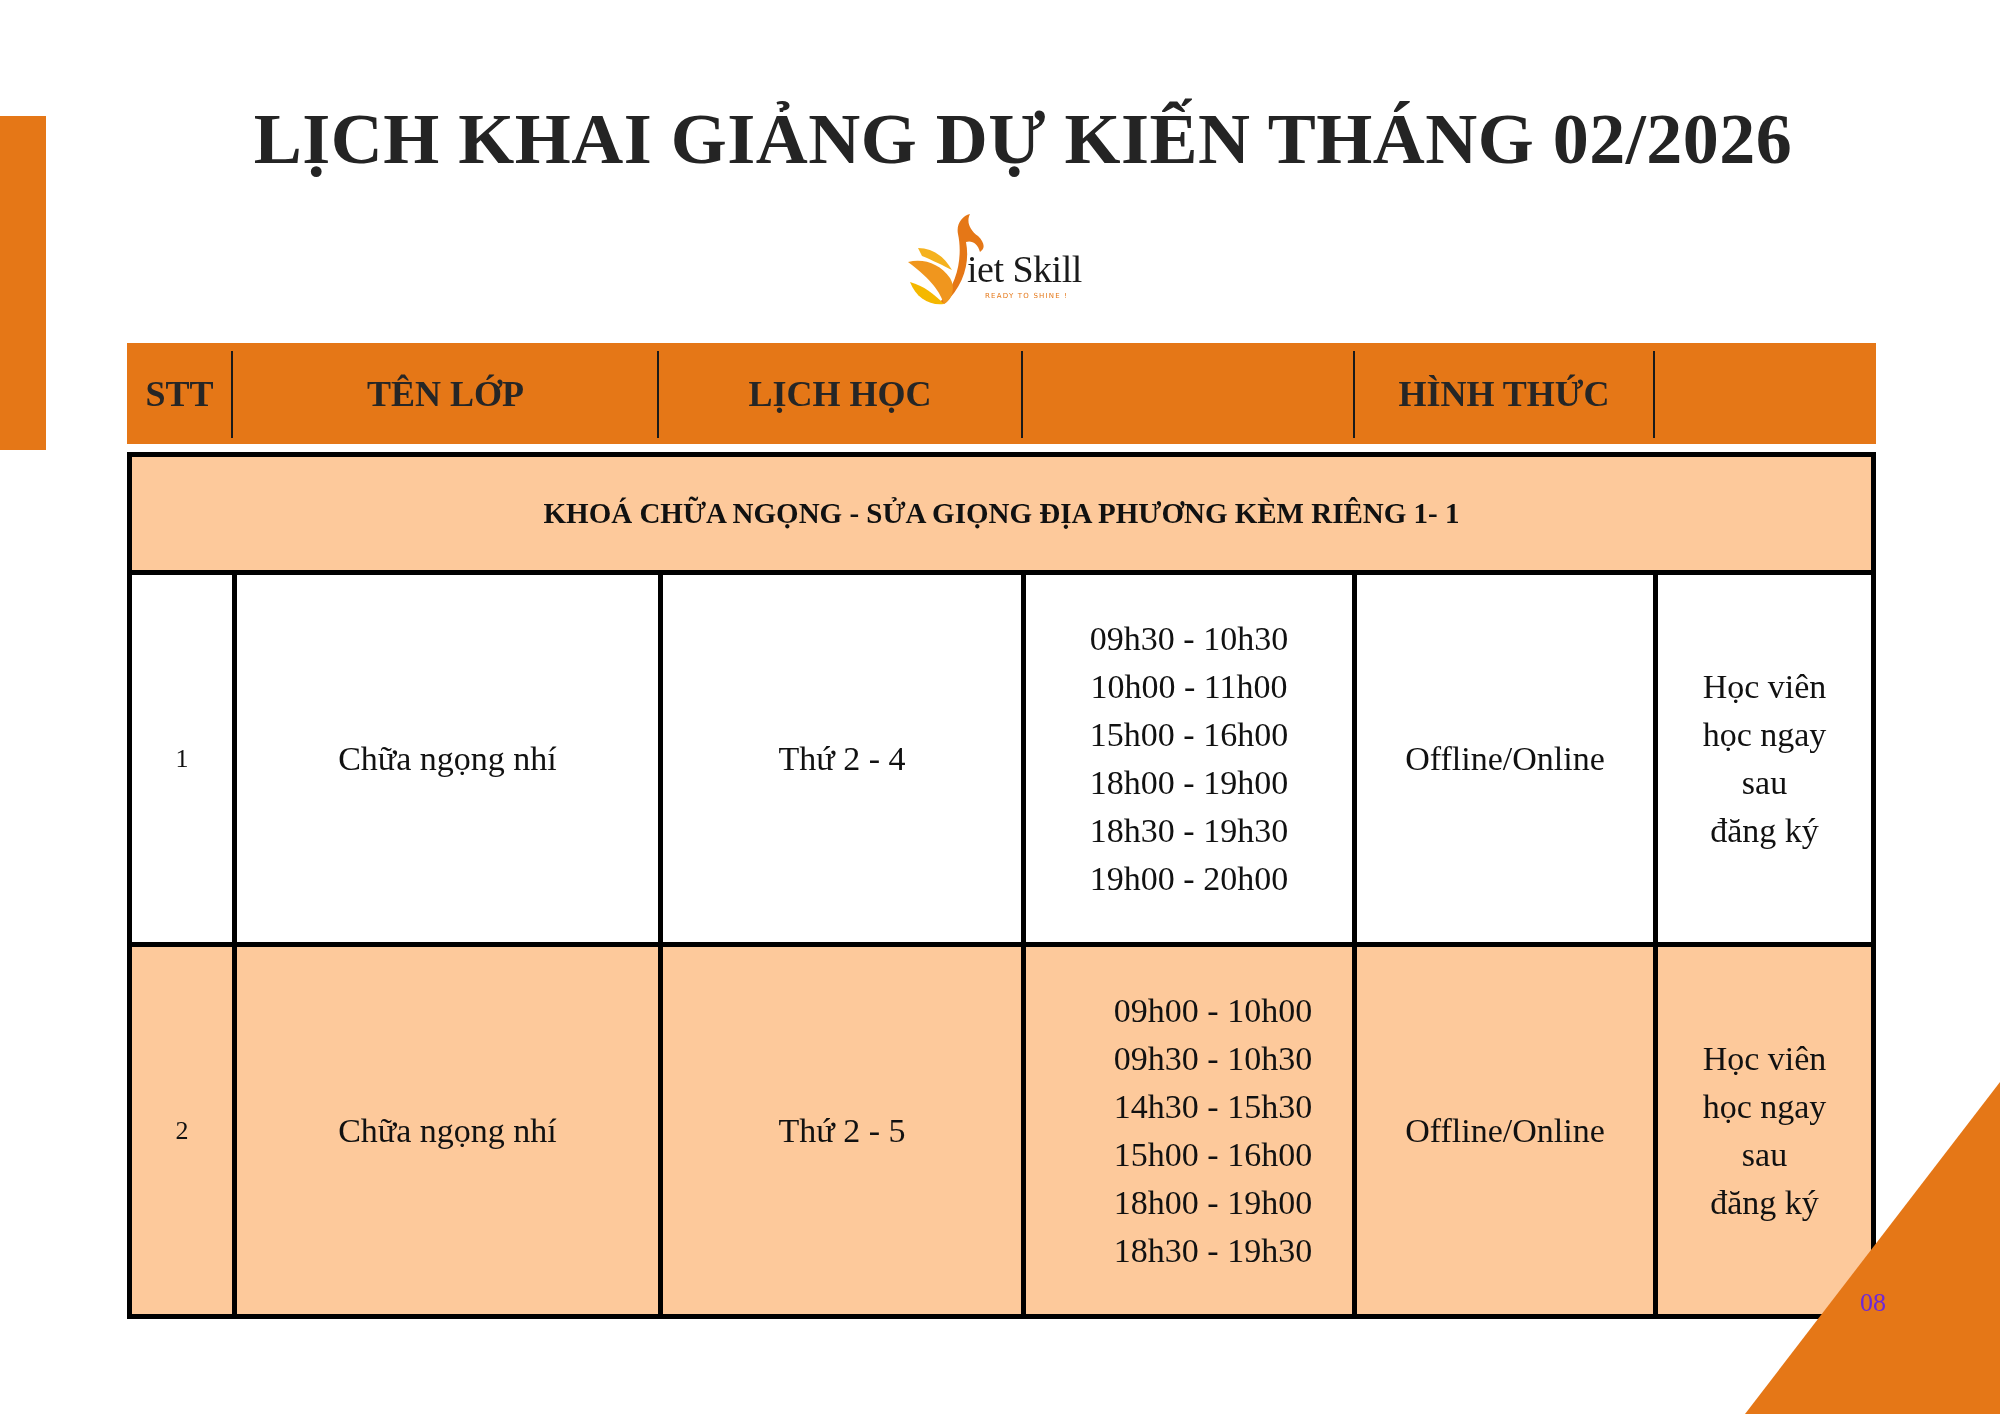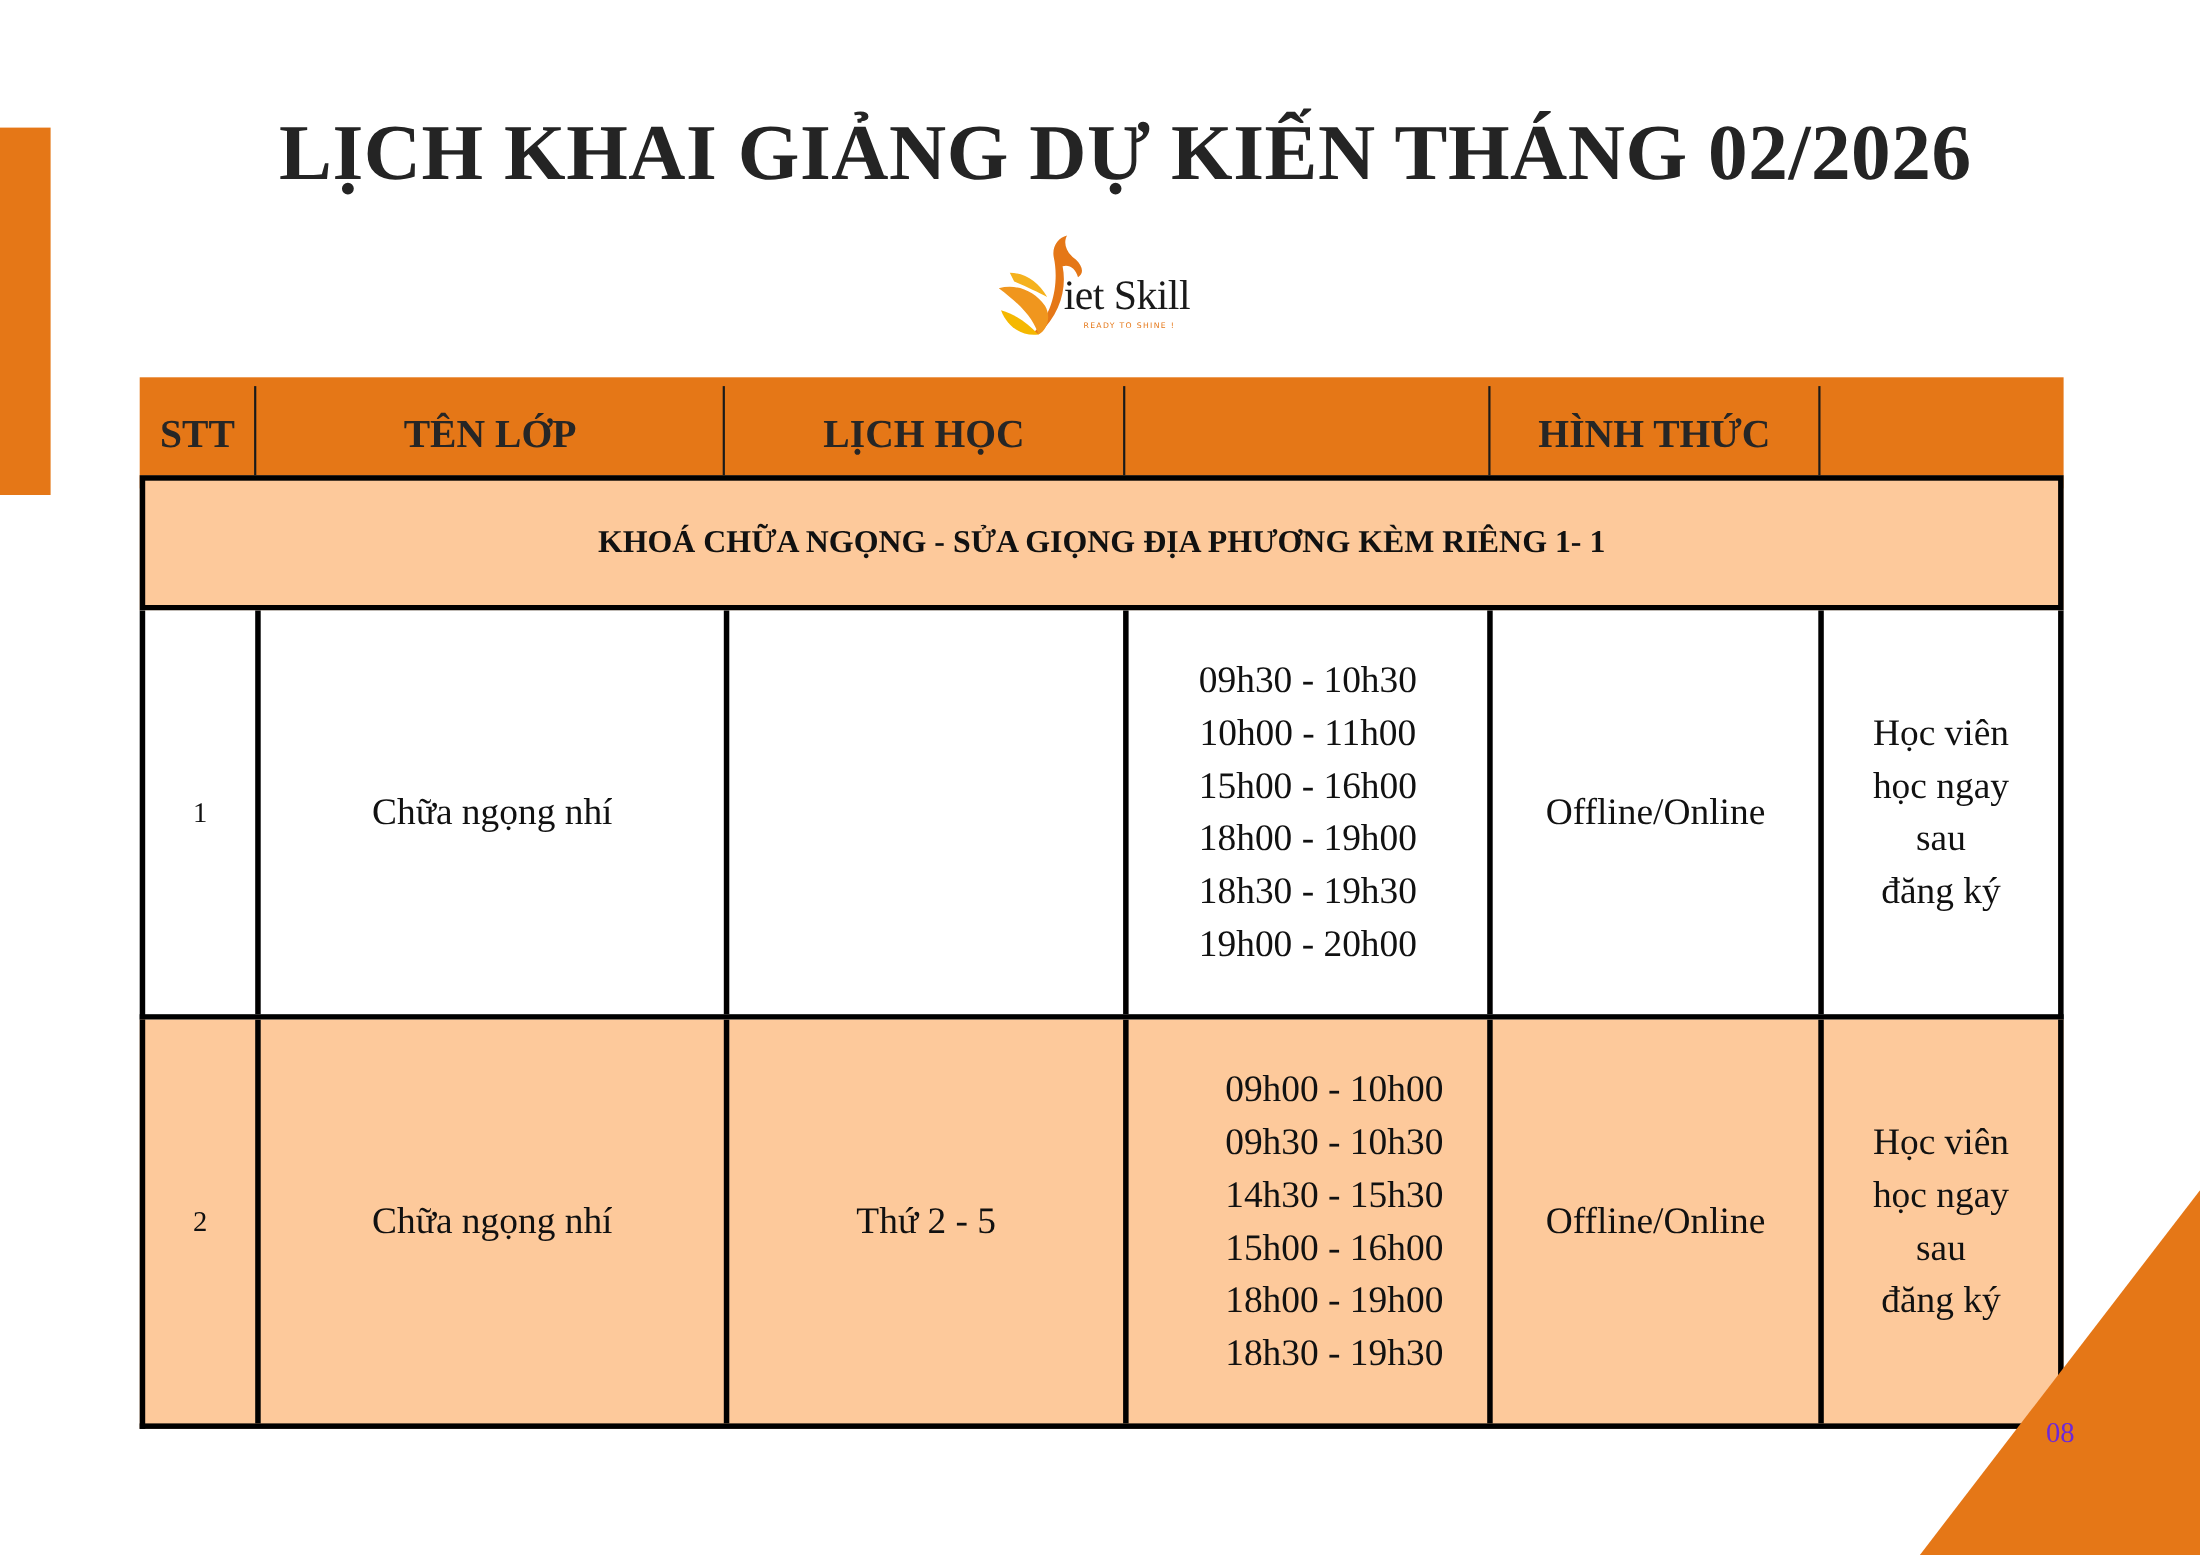--- a/index.html
+++ b/index.html
@@ -8,21 +8,21 @@
   .title { position:absolute; left:0; width:2046px; top:94px; text-align:center; font-weight:bold; font-size:72px; line-height:90px; color:#242424; letter-spacing:0.5px; white-space:nowrap; }
   .logo { position:absolute; left:900px; top:212px; width:200px; height:96px; }
   .logo svg { position:absolute; left:0; top:0; }
   .logo-word { position:absolute; left:67px; top:35px; font-size:38px; line-height:44px; color:#1a1a1a; letter-spacing:-0.5px; white-space:nowrap; }
   .logo-tag { position:absolute; left:85px; top:80px; font-family:"DejaVu Sans","Liberation Sans",sans-serif; font-size:7px; letter-spacing:1.2px; color:#E57717; white-space:nowrap; }
 
   .header { position:absolute; left:127px; top:343px; width:1749px; height:101px; background:#E57717; }
   .hcell { position:absolute; top:0; height:101px; display:flex; align-items:center; justify-content:center; font-weight:bold; font-size:36px; color:#262626; white-space:nowrap; }
   .hdiv { position:absolute; top:8px; width:2px; height:87px; background:#1a1a1a; }
 
-  .table { position:absolute; left:127px; top:432px; width:1396px; height:860px;padding-left:30px; }
+  .table { position:absolute; left:127px; top:452px; width:1396px; height:860px;padding-left:30px; }
   .section { position:absolute; left:0; top:0; width:1749px; height:123px; background:#FDC99B; box-sizing:border-box; border:5px solid #000; display:flex; align-items:center; justify-content:center; font-weight:bold; font-size:29px; color:#111; }
   .row { position:absolute; left:0; width:1749px; box-sizing:border-box; border-left:5px solid #000; border-right:5px solid #000; border-bottom:5px solid #000; }
   .row.r1 { top:123px; height:372px; background:#ffffff; }
   .row.r2 { top:495px; height:372px; background:#FDC99B; }
   .cell { position:absolute; top:0; bottom:0; display:flex; align-items:center; justify-content:center; text-align:center; font-size:34px; line-height:48px; color:#111; }
   .cell.stt { font-size:26px; }
   .vdiv { position:absolute; top:0; bottom:0; width:5px; background:#000; }
   .times { display:flex; flex-direction:column; align-items:center; }
 
   .triangle { position:absolute; left:1745px; top:1082px; width:255px; height:332px; }
@@ -59,20 +59,21 @@
 </div>
 
 <div class="table">
   <div class="section">KHOÁ CHỮA NGỌNG - SỬA GIỌNG ĐỊA PHƯƠNG KÈM RIÊNG 1- 1</div>
 
   <div class="row r1">
     <div class="cell stt" style="left:0;width:100px;">1</div>
     <div class="vdiv" style="left:100px;"></div>
     <div class="cell" style="left:105px;width:421px;">Chữa ngọng nhí</div>
     <div class="vdiv" style="left:526px;"></div>
+    <div class="cell" style="left:531px;width:358px;">Thứ 2 - 4</div>
     <div class="vdiv" style="left:889px;"></div>
     <div class="cell" style="left:894px;width:326px;">
       <div class="times">
         <span>09h30 - 10h30</span>
         <span>10h00 - 11h00</span>
         <span>15h00 - 16h00</span>
         <span>18h00 - 19h00</span>
         <span>18h30 - 19h30</span>
         <span>19h00 - 20h00</span>
       </div>

